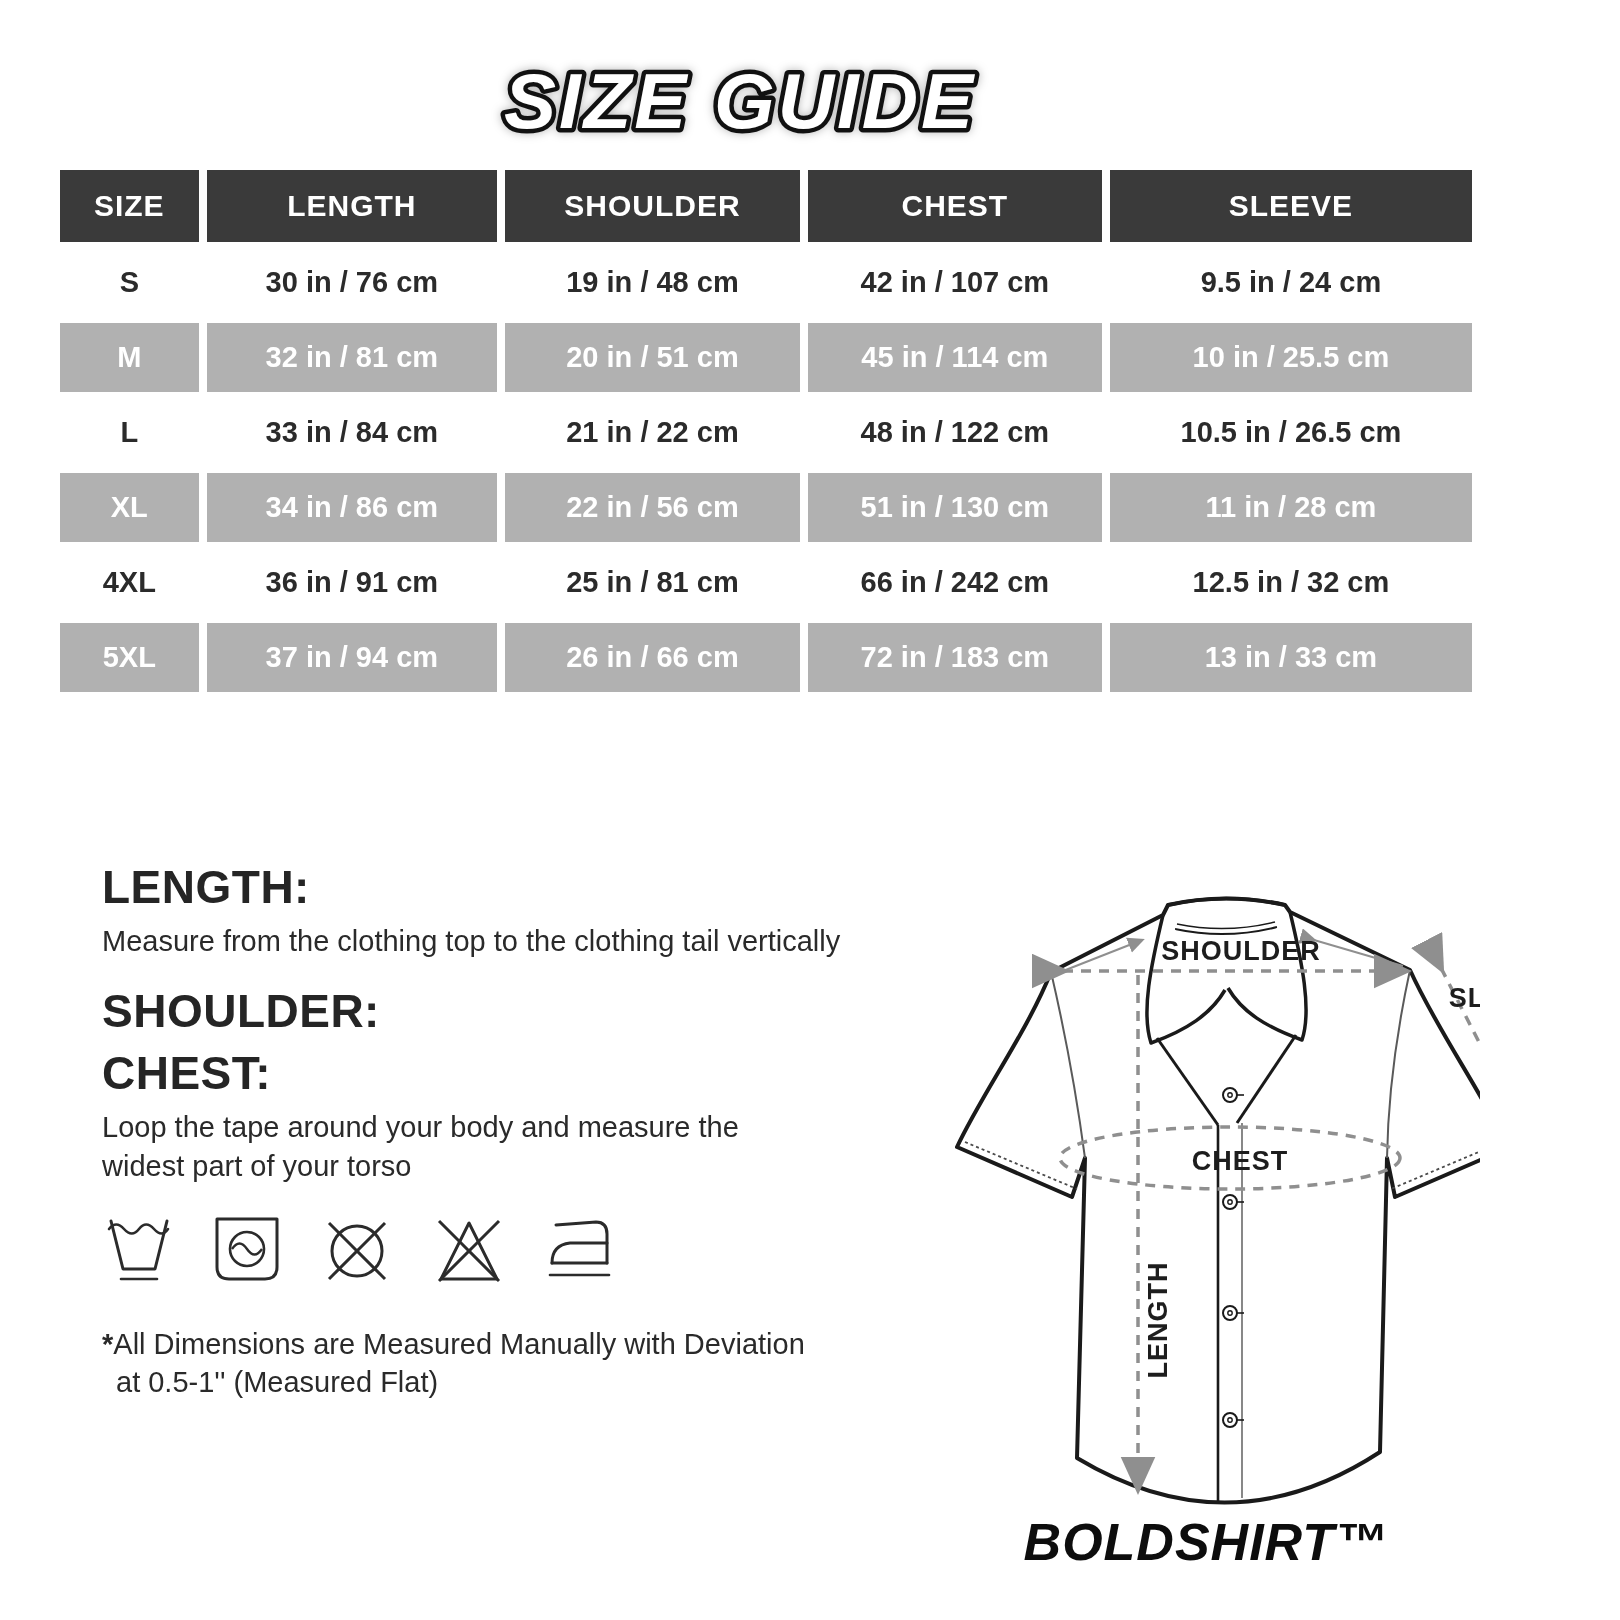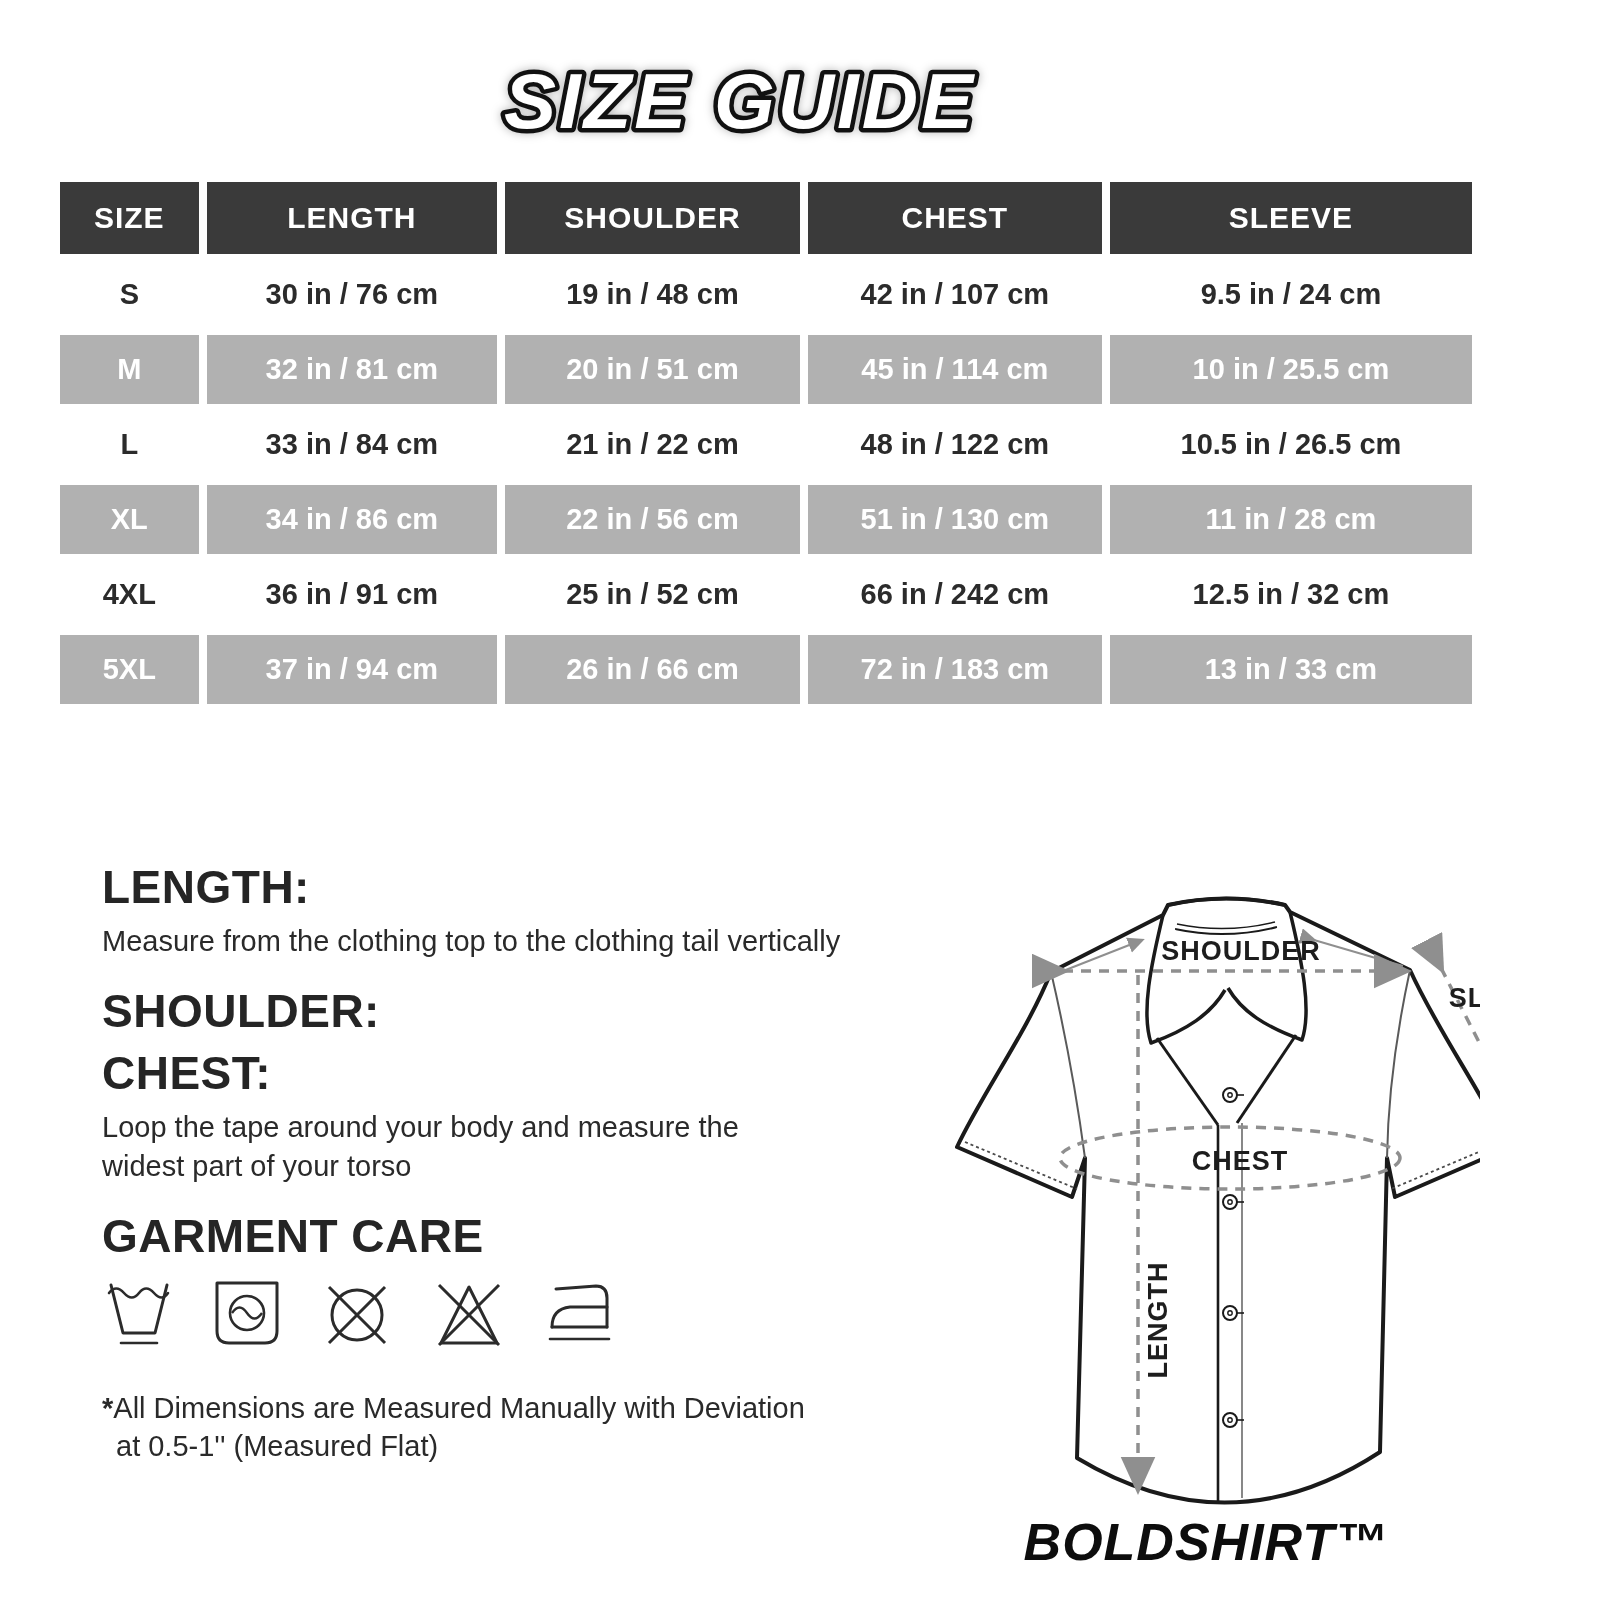--- a/index.html
+++ b/index.html
@@ -6,21 +6,21 @@
   #page{position:relative;width:1480px;height:1620px;background:#ffffff;overflow:hidden;
         font-family:"Liberation Sans",sans-serif;color:#222;}
 
   
   #title-svg{position:absolute;left:50%;top:40px;transform:translateX(-50%);
              filter:drop-shadow(0 0 5px rgba(0,0,0,.28));}
   #title-svg text{font-family:"Liberation Sans",sans-serif;font-weight:bold;font-style:italic;
                   font-size:78px;letter-spacing:3px;}
 
   
-  .size-table{position:absolute;left:52px;top:176px;border-collapse:separate;border-spacing:8px 6px;
+  .size-table{position:absolute;left:52px;top:164px;border-collapse:separate;border-spacing:8px 6px;
               table-layout:fixed;}
   .size-table col.c-size{width:145px;}
   .size-table col.c-length{width:306px;}
   .size-table col.c-shoulder{width:306px;}
   .size-table col.c-chest{width:312px;}
   .size-table col.c-sleeve{width:385px;}
   .size-table th{background:#3a3a3a;color:#fff;font-size:30px;font-weight:bold;height:70px;
                  text-align:center;letter-spacing:1px;}
   .size-table td{font-size:29px;font-weight:bold;height:67px;text-align:center;}
   .size-table tr.row-white td{background:#ffffff;color:#2b2b2b;}
@@ -98,21 +98,21 @@
       <tr class="row-gray">
         <td>XL</td>
         <td>34 in / 86 cm</td>
         <td>22 in / 56 cm</td>
         <td>51 in / 130 cm</td>
         <td>11 in / 28 cm</td>
       </tr>
       <tr class="row-white">
         <td>4XL</td>
         <td>36 in / 91 cm</td>
-        <td>25 in / 52 cm</td>
+        <td>25 in / 81 cm</td>
         <td>66 in / 242 cm</td>
         <td>12.5 in / 32 cm</td>
       </tr>
       <tr class="row-gray">
         <td>5XL</td>
         <td>37 in / 94 cm</td>
         <td>26 in / 66 cm</td>
         <td>72 in / 183 cm</td>
         <td>13 in / 33 cm</td>
       </tr>
@@ -121,21 +121,20 @@
 
   <div class="info">
     <h2>LENGTH:</h2>
     <p>Measure from the clothing top to the clothing tail vertically</p>
 
     <h2>SHOULDER:</h2>
 
     <h2>CHEST:</h2>
     <p class="w-chest">Loop the tape around your body and measure the widest part of your torso</p>
 
-    <h2 class="care-heading">GARMENT CARE</h2>
 
     <div class="care-icons">
       <svg width="70" height="82" viewBox="0 0 70 82" fill="none" stroke="#2b2b2b" stroke-width="3" stroke-linecap="round" stroke-linejoin="round">
         <path d="M7 12 L19 60 L51 60 L63 12"></path>
         <path d="M5 20 q7 -9 15 0 t15 0 t15 0 t14 0" stroke-width="2.6"></path>
         <line x1="17" y1="70" x2="53" y2="70" stroke-width="2.6"></line>
       </svg>
       <svg width="70" height="82" viewBox="0 0 70 82" fill="none" stroke="#2b2b2b" stroke-width="3" stroke-linejoin="round">
         <path d="M5 10 L65 10 L65 58 Q65 70 53 70 L17 70 Q5 70 5 58 Z"></path>
         <circle cx="35" cy="40" r="17" stroke-width="2.6"></circle>

